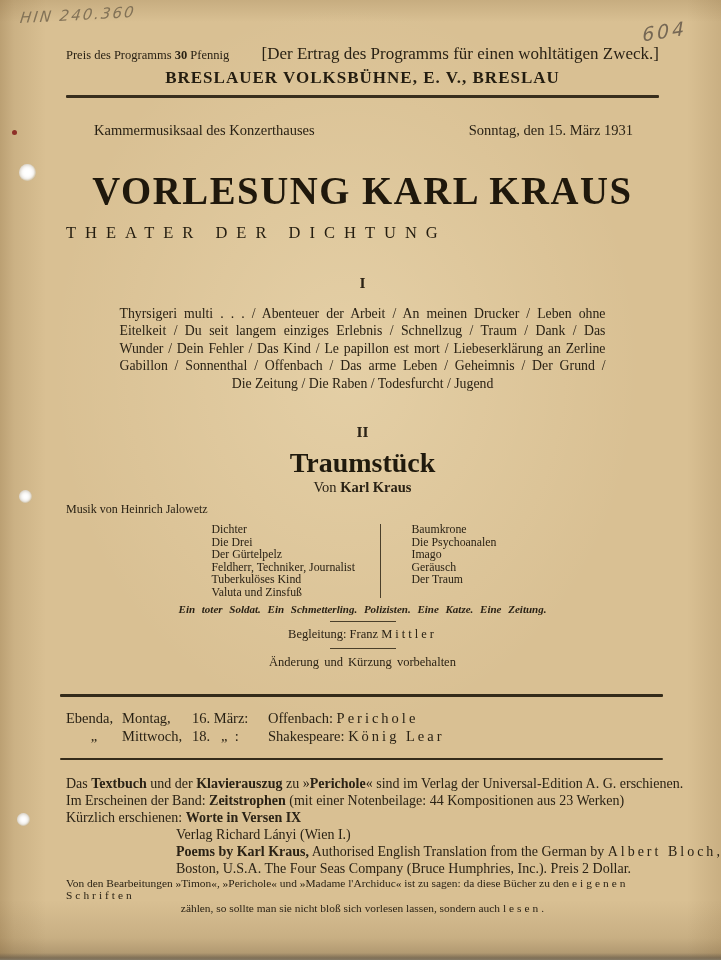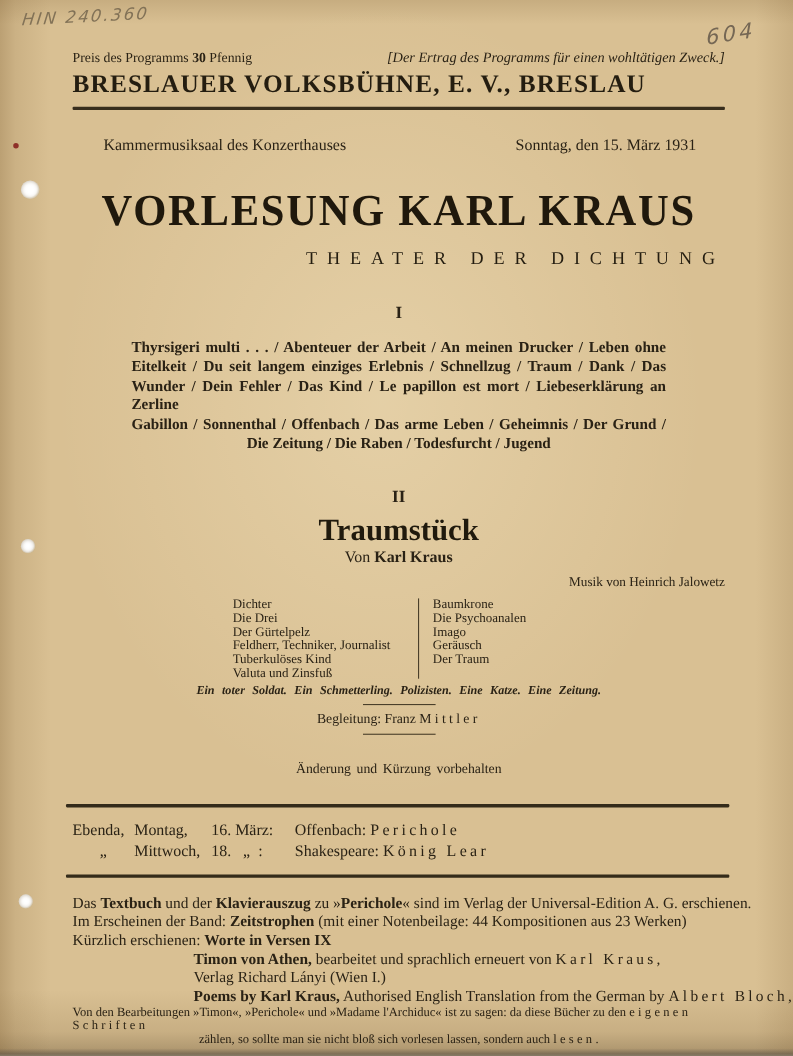--- a/index.html
+++ b/index.html
@@ -23,45 +23,45 @@
   .content{position:relative;padding:0 62px 0 66px;}
   
   .b{font-weight:bold;}
   .sp{letter-spacing:3px;}
   .ib{display:inline-block;}
   .ctr{text-align:center;}
   .center{text-align:center;}
   
   .hdr-row{display:flex;justify-content:space-between;align-items:baseline;padding-top:44px;}
   .price{font-size:12.5px;}
-  .charity{font-size:13px;font-style:italic;}
-  .org{font-size:23px;letter-spacing:1px;margin-top:4px;font-weight:600;color:#241d10;}
+  .charity{font-size:17px;}
+  .org{text-align:center;font-size:17px;letter-spacing:1px;margin-top:4px;font-weight:600;color:#241d10;}
   .rule{border:0;height:2.5px;background:#382e1d;margin:7px 0 0 0;border-radius:1px;}
   .venue-row{display:flex;justify-content:space-between;font-size:14.5px;margin-top:24px;padding:0 26px 0 28px;text-align:center;}
   
   .main-title{text-align:center;font-size:38px;font-weight:bold;letter-spacing:1.5px;color:#1f180c;margin-top:31px;line-height:40px;transform:scale(1.02,1.06);}
-  .subtitle{text-align:right;font-size:16.5px;letter-spacing:9px;margin-top:13px;color:#241d10;}
+  .subtitle{text-align:left;font-size:16.5px;letter-spacing:9px;margin-top:13px;color:#241d10;}
   .numeral{text-align:center;font-size:15.5px;font-weight:bold;margin-top:31px;}
   .part1-head{text-align:center;font-size:23px;font-weight:bold;letter-spacing:3.5px;margin-top:12px;color:#221b0e;}
   
-  .works{width:486px;margin:13px auto 0 auto;font-size:13.8px;line-height:17.5px;font-weight:bold;}
+  .works{width:486px;margin:13px auto 0 auto;font-size:13.8px;line-height:17.5px;}
   .works-line{text-align:justify;text-align-last:justify;}
   .works-line:last-child{text-align:center;text-align-last:center;}
   
   .part2-head{text-align:center;font-size:28px;font-weight:bold;margin-top:7px;line-height:30px;color:#201a0d;}
   .byline{text-align:center;font-size:14.5px;margin-top:1px;}
-  .music{text-align:right;font-size:12px;margin-top:6px;}
+  .music{text-align:left;font-size:12px;margin-top:6px;}
   .cast{display:flex;width:302px;margin:6px auto 0 auto;font-size:11.8px;line-height:12.6px;}
   .cast-col-left{width:168px;}
   .cast-divider{width:1px;background:#4a3f2a;margin:1px 0 1px 0;}
-  .cast-col-right{flex:1;padding-left:13px;font-family:Liberation Serif, serif;}
+  .cast-col-right{flex:1;padding-left:31px;font-family:Liberation Serif, serif;}
   .extras{text-align:center;font-size:11px;font-weight:bold;word-spacing:4px;margin-top:4px;font-style:italic;}
   .rule-small{border:0;height:1px;background:#4a3f2a;width:66px;margin:6px auto 0 auto;}
   .accomp{text-align:center;font-size:12.5px;margin-top:5px;}
-  .disclaimer{text-align:center;font-size:12.5px;margin-top:24px;word-spacing:2px;}
+  .disclaimer{text-align:center;font-size:12.5px;margin-top:6px;word-spacing:2px;}
   
   .rule-wide{border:0;height:3px;background:#342b1a;margin:24px -4px 0 -6px;border-radius:1px;}
   .sched{margin-top:12px;font-size:14.5px;line-height:18.5px;}
   .rule-wide2{border:0;height:2.5px;background:#342b1a;margin:12px -4px 0 -6px;border-radius:1px;}
   
   .ann{margin-top:15px;font-size:14px;line-height:17px;}
   .ann-line{white-space:nowrap;}
   .ann-line.indent{margin-left:110px;}
   .ann-line.fine{font-size:11.4px;line-height:11.8px;margin-top:1px;white-space:normal;}
   .ann-line.fine.center{text-align:center;}
@@ -151,21 +151,21 @@
     <div class="sched">
         <div class="sched-row"><span class="ib" style="width: 56px;">Ebenda,</span><span class="ib" style="width: 70px;">Montag,</span><span class="ib" style="width: 76px;">16. März:</span><span>Offenbach: </span><span class="sp">Perichole</span></div>
         <div class="sched-row"><span class="ib ctr" style="width: 56px;">„</span><span class="ib" style="width: 70px;">Mittwoch,</span><span class="ib" style="width: 76px;">18.&nbsp;&nbsp;&nbsp;„&nbsp;&nbsp;:</span><span>Shakespeare: </span><span class="sp">König Lear</span></div>
       </div>
     <hr class="rule-wide2">
 
     <div class="ann">
         <div class="ann-line"><span>Das </span><span class="b">Textbuch</span><span> und der </span><span class="b">Klavierauszug</span><span> zu »</span><span class="b">Perichole</span><span>« sind im Verlag der Universal-Edition A. G. erschienen.</span></div>
         <div class="ann-line"><span>Im Erscheinen der Band: </span><span class="b">Zeitstrophen</span><span> (mit einer Notenbeilage: 44 Kompositionen aus 23 Werken)</span></div>
         <div class="ann-line"><span>Kürzlich erschienen: </span><span class="b">Worte in Versen IX</span></div>
-        <div class="ann-line indent"><span class="b">Timon von Athen,</span><span> bearbeitet und sprachlich erneuert von </span><span class="sp">Karl Kraus</span><span>,</span></div>
         <div class="ann-line indent"><span>Verlag Richard Lányi (Wien I.)</span></div>
         <div class="ann-line indent"><span class="b">Poems by Karl Kraus,</span><span> Authorised English Translation from the German by </span><span class="sp">Albert Bloch</span><span>,</span></div>
+        <div class="ann-line indent"><span>Boston, U.S.A.  The Four Seas Company (Bruce Humphries, Inc.).  Preis 2 Dollar.</span></div>
         <div class="ann-line fine"><span>Von den Bearbeitungen »Timon«, »Perichole« und »Madame l'Archiduc« ist zu sagen: da diese Bücher zu den </span><span class="sp">eigenen Schriften</span></div>
         <div class="ann-line fine center"><span>zählen, so sollte man sie nicht bloß sich vorlesen lassen, sondern auch </span><span class="sp">lesen</span><span>.</span></div>
       </div>
 
   </div>
 </div>
 
 </body></html>

